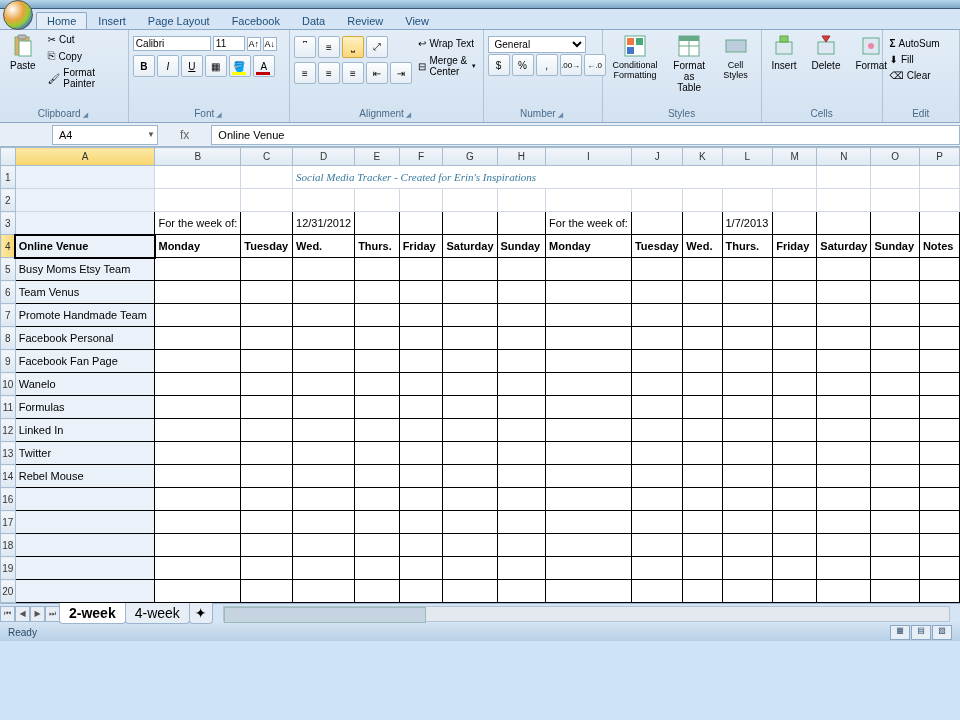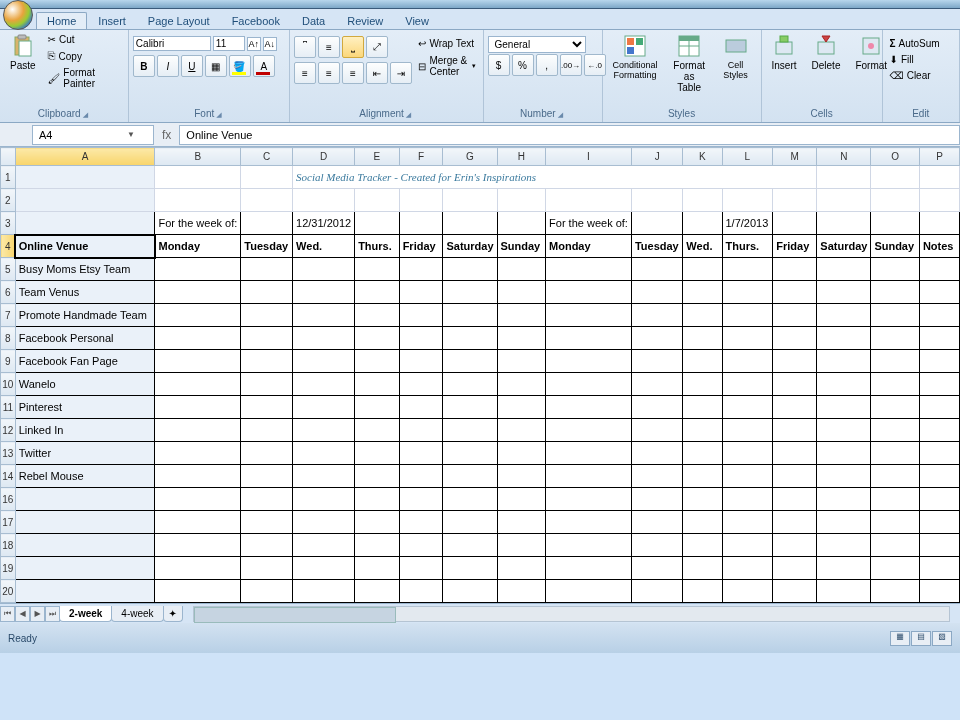--- a/index.html
+++ b/index.html
@@ -14,45 +14,45 @@
 .rgroup-label{text-align:center;font-size:10px;color:#4a6a8a;padding:1px 0}
 .bigbtn{display:flex;flex-direction:column;align-items:center;justify-content:center;padding:2px 6px;cursor:pointer;border-radius:3px;font-size:10px;gap:2px}
 .smbtn{display:flex;align-items:center;padding:2px 3px;gap:3px;cursor:pointer;font-size:10px;border-radius:2px}
 .vcol{display:flex;flex-direction:column;gap:1px}
 .hrow{display:flex;gap:2px;align-items:center}
 select,input.combo{font-size:10px;border:1px solid #9bb5ce;background:#fff;padding:1px 2px}
 .mini{width:12px;height:12px;border:1px solid #9bb5ce;background:#fff;font-size:9px;text-align:center;line-height:12px;cursor:pointer}
 .toggle{width:20px;height:20px;border:1px solid #a0b8cc;background:linear-gradient(#fdfefe,#e6eef5);cursor:pointer;display:flex;align-items:center;justify-content:center;font-size:10px;border-radius:2px}
 .toggle.active{background:linear-gradient(#fff0c1,#fbd77b);border-color:#d1a93e}
 .formula-bar{height:23px;background:#e8eef5;display:flex;align-items:center;border-bottom:1px solid #9bb5ce}
-.namebox{width:96px;height:18px;border:1px solid #9bb5ce;background:#fff;margin-left:32px;display:flex;align-items:center;justify-content:space-between;padding:0 18px 0 6px;font-size:11px}
+.namebox{width:96px;height:18px;border:1px solid #9bb5ce;background:#fff;margin-left:52px;display:flex;align-items:center;justify-content:space-between;padding:0 2px 0 6px;font-size:11px}
 .namebox .dd{font-size:8px;color:#555}
-.fx{margin:0 8px;color:#666;font-size:12px}
+.fx{margin:0 22px;color:#666;font-size:12px}
 .formula-input{flex:1;height:18px;border:1px solid #9bb5ce;background:#fff;padding:0 6px;font-size:11px;display:flex;align-items:center}
 .sheet{position:relative;background:#fff}
 table.grid{border-collapse:collapse;table-layout:fixed}
 .colhdr,.rowhdr{background:linear-gradient(180deg,#f2f6fa,#dde8f2);border:1px solid #a8bdd1;text-align:center;font-size:10px;color:#333;padding:0}
 .colhdr{height:17px}
 .rowhdr{width:18px}
 .corner{background:linear-gradient(180deg,#f2f6fa,#dde8f2);border:1px solid #a8bdd1}
 .colhdr.sel{background:linear-gradient(180deg,#fce9a8,#f8d46a)}
 .rowhdr.sel{background:linear-gradient(90deg,#fce9a8,#f8d46a)}
 td.cell{border:1px solid #d0d7e5;height:22px;font-size:11px;padding:0 3px;overflow:hidden;white-space:nowrap}
 td.colA{background:#eaf1f9}
 td.datacell{border:1px solid #000}
 td.headerrow{border:1px solid #000;font-weight:600}
 td.active{outline:2px solid #000;outline-offset:-1px}
 .title-cell{font-family:"Segoe Script",cursive;font-size:16px;color:#3b7a9e;font-style:italic;white-space:nowrap;text-align:left}
 .sheettabs{height:19px;background:#d6e5f5;display:flex;align-items:center;border-top:1px solid #9bb5ce}
 .navbtn{width:13px;height:14px;border:1px solid #9bb5ce;background:#e8eef5;font-size:8px;text-align:center;line-height:14px;cursor:pointer;color:#555}
-.stab{padding:2px 9px;border:1px solid #9bb5ce;border-top:none;background:#e8eef5;font-size:10px;margin-left:-1px;cursor:pointer;border-radius:0 0 4px 4px}
+.stab{padding:2px 9px;border:1px solid #9bb5ce;border-top:none;background:#e8eef5;font-size:14px;margin-left:-1px;cursor:pointer;border-radius:0 0 4px 4px}
 .stab.active{background:#fff;font-weight:bold}
 .hscroll{flex:1;margin:0 10px;height:14px;background:#e3e9ef;border:1px solid #b5c4d3;position:relative}
 .hscroll .thumb{position:absolute;left:0;width:200px;height:100%;background:#c6d4e1;border:1px solid #9bb}
-.statusbar{height:18px;background:linear-gradient(180deg,#d3e2f1,#b8d0e6);display:flex;align-items:center;padding:6px 8px;font-size:10px;color:#2a4a6a;justify-content:space-between}
+.statusbar{height:18px;background:linear-gradient(180deg,#d3e2f1,#b8d0e6);display:flex;align-items:center;padding:0 8px;font-size:10px;color:#2a4a6a;justify-content:space-between}
 .viewbtns{display:flex;gap:1px}
 .viewbtn{width:18px;height:13px;border:1px solid #8ba8c4;background:#e8eef5;font-size:8px;text-align:center}
 .dialog-launcher{font-size:7px;color:#6a8aac;margin-left:auto;padding:0 2px;cursor:pointer}
 .icon-big{width:24px;height:24px}
 </style>
 </head>
 <body>
 
 <div class="titlebar"></div>
 <div class="office-btn"></div>
@@ -454,21 +454,21 @@
           <td class="cell datacell"></td>
           <td class="cell datacell"></td>
           <td class="cell datacell"></td>
           <td class="cell datacell"></td>
           <td class="cell datacell"></td>
           <td class="cell datacell"></td>
           <td class="cell datacell"></td>
         </tr>
         <tr>
           <td class="rowhdr">11</td>
-          <td class="cell colA datacell">Pinterest</td>
+          <td class="cell colA datacell">Formulas</td>
           <td class="cell datacell"></td>
           <td class="cell datacell"></td>
           <td class="cell datacell"></td>
           <td class="cell datacell"></td>
           <td class="cell datacell"></td>
           <td class="cell datacell"></td>
           <td class="cell datacell"></td>
           <td class="cell datacell"></td>
           <td class="cell datacell"></td>
           <td class="cell datacell"></td>

